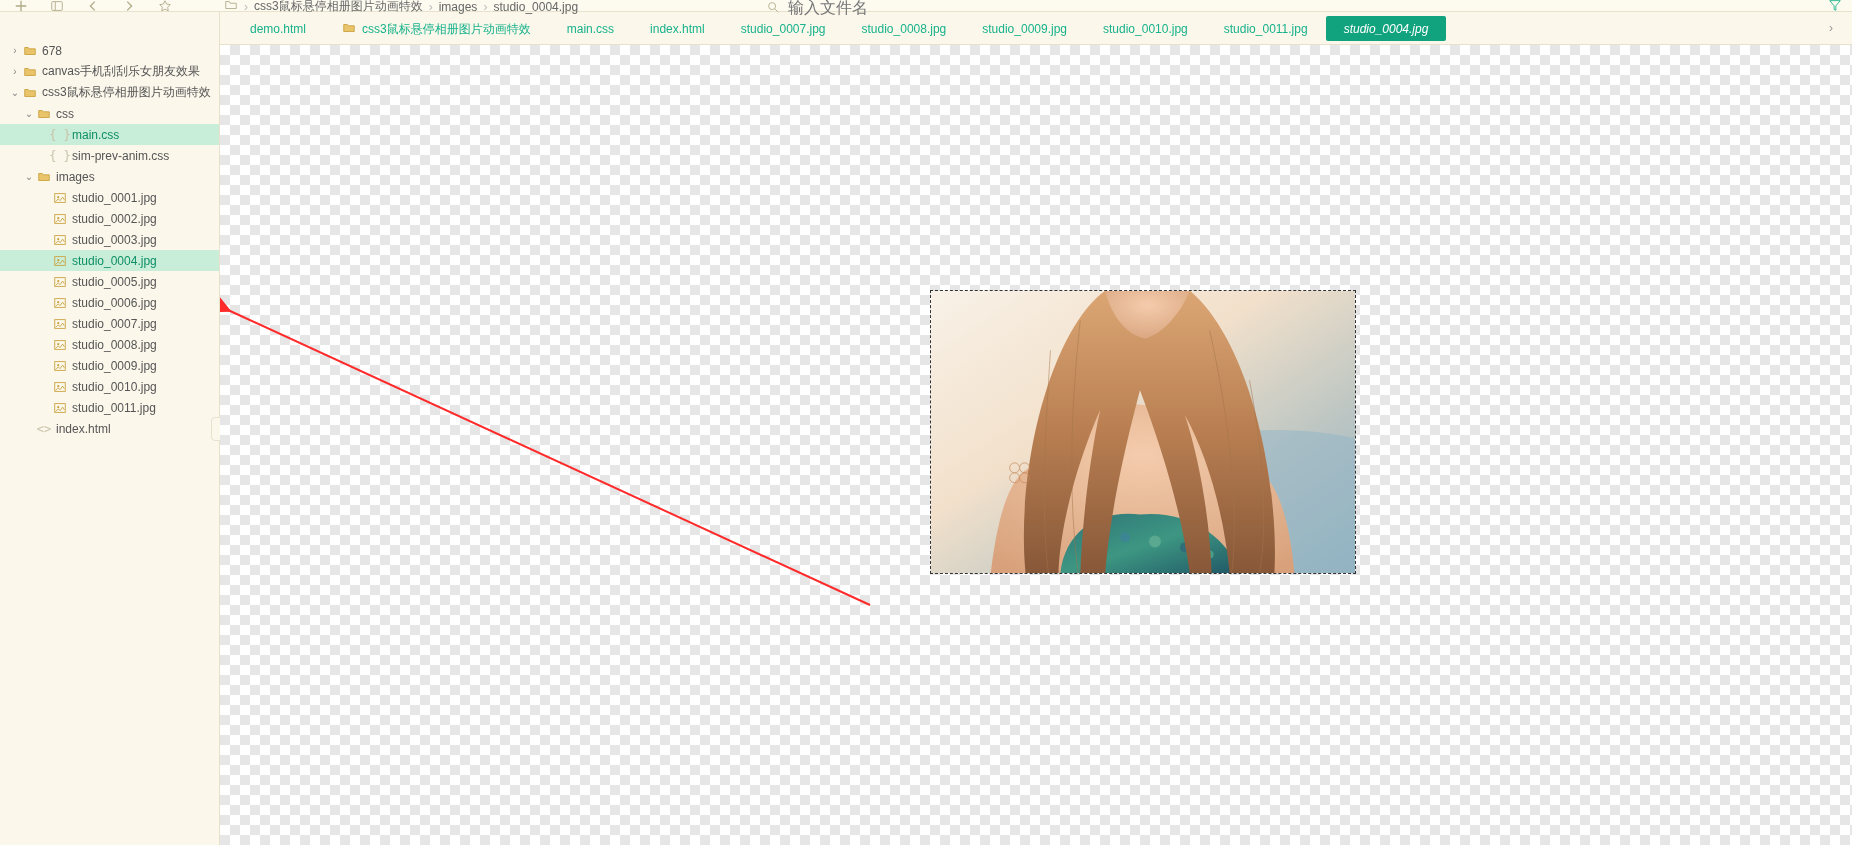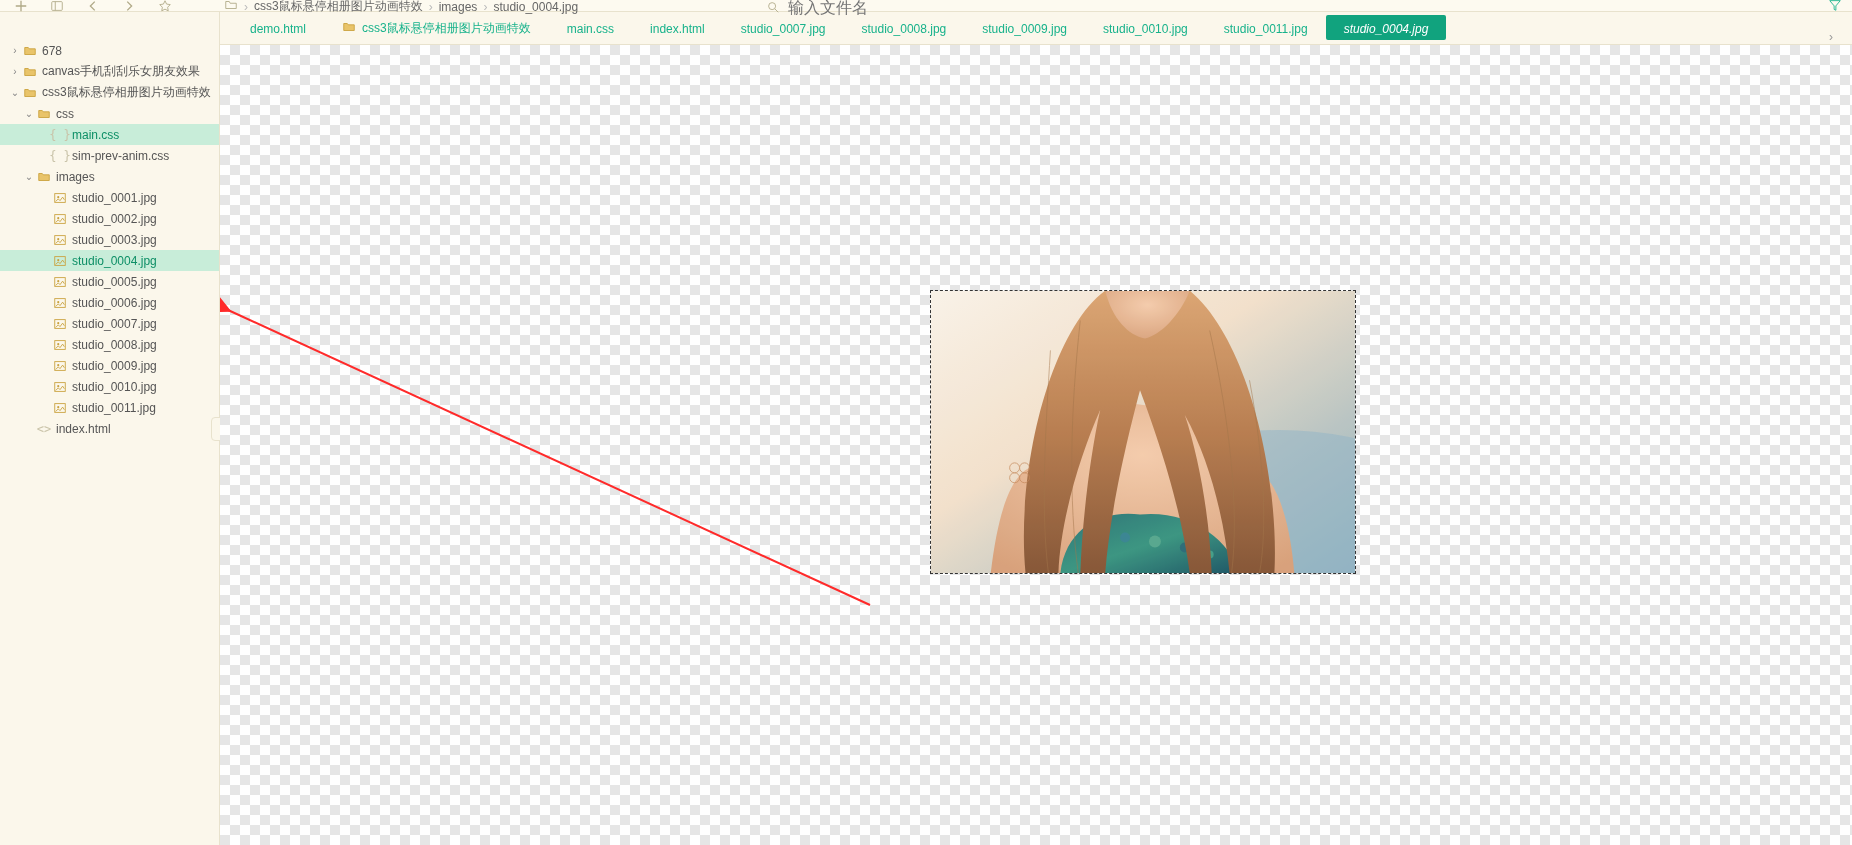--- a/index.html
+++ b/index.html
@@ -22,21 +22,21 @@
 .side-collapse{position:absolute;right:-2px;top:405px;width:10px;height:24px;border:1px solid #e8e2cd;border-radius:4px 0 0 4px;background:#fbf7eb}
 
 .tree-row{height:21px;display:flex;align-items:center;padding-right:6px;white-space:nowrap;cursor:default;color:#555}
 .tree-row.sel{background:#c8edd9;color:#0d8f66}
 .tree-row .tw{width:14px;display:inline-flex;justify-content:center;color:#888;font-size:10px}
 .tree-row .ico{width:16px;display:inline-flex;justify-content:center;margin-right:4px}
 .pad0{padding-left:8px}.pad1{padding-left:22px}.pad2{padding-left:38px}
 
 
 .content{flex:1;display:flex;flex-direction:column}
-.tabbar{height:33px;background:#fbf7eb;border-bottom:1px solid #e8e2cd;display:flex;align-items:flex-end;gap:12px;padding:0 12px;overflow:hidden}
+.tabbar{height:33px;background:#fbf7eb;border-bottom:1px solid #e8e2cd;display:flex;align-items:center;gap:12px;padding:0 12px;overflow:hidden}
 .tab{padding:0 18px;display:flex;align-items:center;gap:6px;color:#17b28b;cursor:default;border-top:2px solid transparent;position:relative;white-space:nowrap}
 .tab .fico{color:#e0b64d}
 .tab.active{background:#11a37e;color:#fff;font-style:italic;border-radius:2px;margin:4px 0;height:25px}
 .tabbar-scroll{width:18px;display:flex;align-items:center;justify-content:center;color:#999}
 
 
 .canvas{flex:1;position:relative;background:#fff}
 .checker{position:absolute;inset:0;background-image:linear-gradient(45deg,#e6e6e6 25%,transparent 25%),linear-gradient(-45deg,#e6e6e6 25%,transparent 25%),linear-gradient(45deg,transparent 75%,#e6e6e6 75%),linear-gradient(-45deg,transparent 75%,#e6e6e6 75%);background-size:20px 20px;background-position:0 0,0 10px,10px -10px,-10px 0}
 .img-frame{position:absolute;left:710px;top:245px;width:426px;height:284px;border:1px dashed #333;overflow:hidden}
 .img-frame svg{width:100%;height:100%;display:block}

